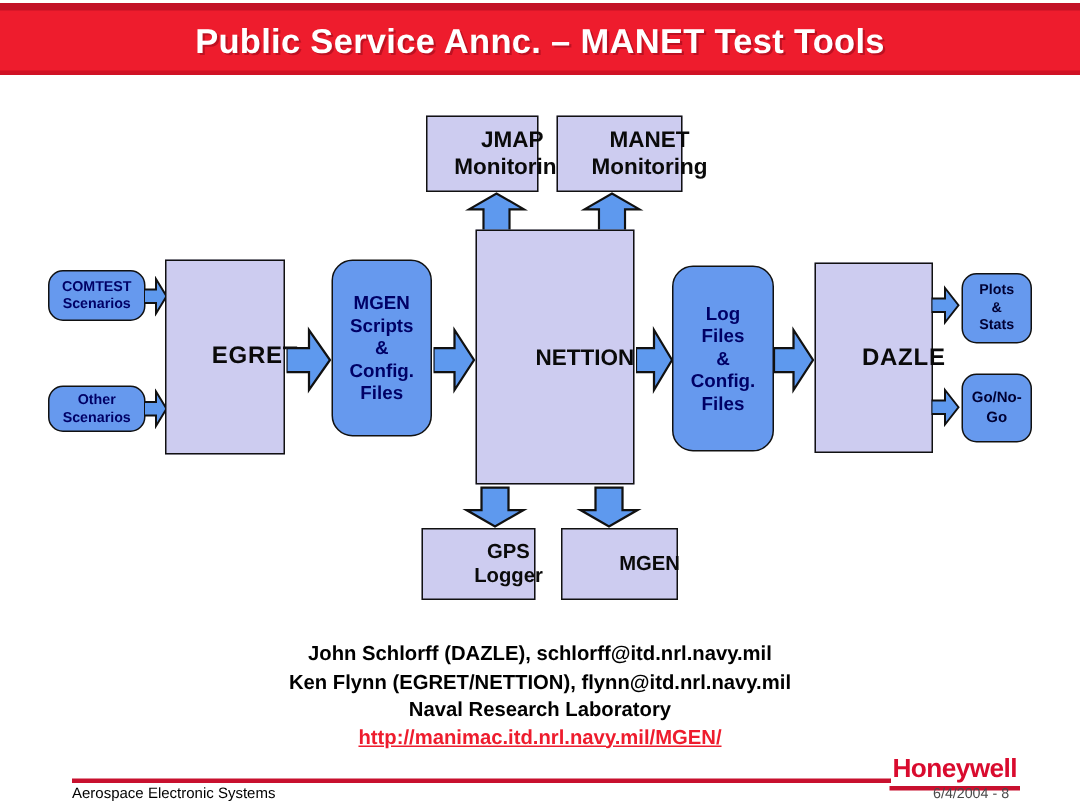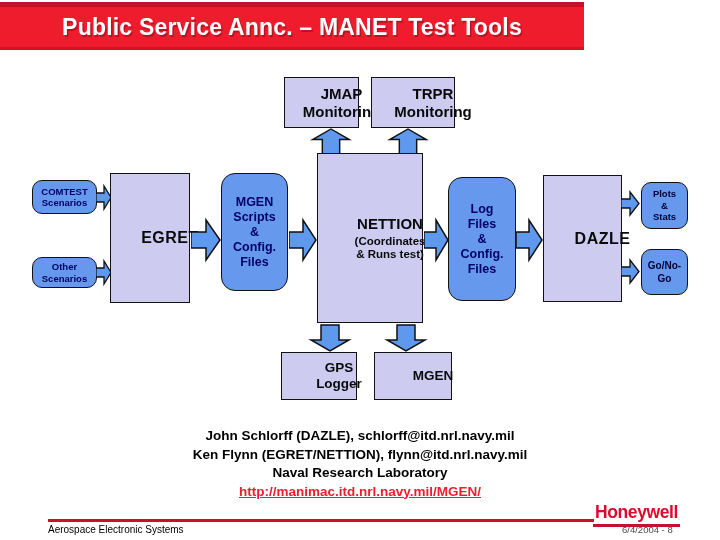--- a/index.html
+++ b/index.html
@@ -2,21 +2,21 @@
 <html><head>
 <meta charset="utf-8">
 <style>
   html,body{margin:0;padding:0;background:#ffffff;}
   #slide{
     position:relative;width:720px;height:540px;background:#ffffff;overflow:hidden;
     font-family:"Liberation Sans", sans-serif;
   }
   
   .titlebar{
-    position:absolute;left:0;top:2px;width:584px;height:48px;
+    position:absolute;left:0;top:2px;width:720px;height:48px;
     background:#ee1c2d;border-top:5px solid #c31227;border-bottom:3px solid #d01225;
     box-sizing:border-box;display:flex;align-items:center;justify-content:center;
   }
   .titlebar .ttl{
     color:#ffffff;font-weight:bold;font-size:23px;letter-spacing:0.2px;
     text-shadow:1.5px 1.5px 0 rgba(150,10,25,0.55);
   }
   
   .lav{
     position:absolute;background:#cdccf0;border:1.3px solid #111111;box-sizing:border-box;
@@ -59,21 +59,21 @@
 
   <div class="titlebar">
     <span class="ttl">Public Service Annc. – MANET Test Tools</span>
   </div>
 
   <div class="lav" style="left:284px;top:77px;width:75px;height:51px;">
     <span class="medname">JMAP</span>
     <span class="subtxt">Monitoring</span>
   </div>
   <div class="lav" style="left:371px;top:77px;width:84px;height:51px;">
-    <span class="medname">TRPR</span>
+    <span class="medname">MANET</span>
     <span class="subtxt">Monitoring</span>
   </div>
 
   <div class="arrow" style="left:309px;top:128px;width:44px;height:27px;">
     <svg viewBox="0 0 44 28">
         <polygon points="13,27 13,12 3,12 22,1 41,12 31,12 31,27" fill="#5e99ee" stroke="#111" stroke-width="1.5"></polygon>
       </svg>
   </div>
   <div class="arrow" style="left:386px;top:128px;width:44px;height:27px;">
     <svg viewBox="0 0 44 28">
@@ -114,22 +114,20 @@
 Files</div>
 
   <div class="arrow" style="left:289px;top:217px;width:28px;height:46px;">
     <svg viewBox="0 0 28 46">
         <polygon points="0,15 14,15 14,3 27,23 14,43 14,31 0,31" fill="#5e99ee" stroke="#111" stroke-width="1.5"></polygon>
       </svg>
   </div>
 
   <div class="lav" style="left:317px;top:153px;width:106px;height:170px;">
     <span class="medname">NETTION</span>
-    <span class="nettion-sub">(Coordinates
-&amp; Runs test)</span>
   </div>
 
   <div class="arrow" style="left:424px;top:217px;width:25px;height:46px;">
     <svg viewBox="0 0 25 46">
         <polygon points="0,15 12,15 12,3 24,23 12,43 12,31 0,31" fill="#5e99ee" stroke="#111" stroke-width="1.5"></polygon>
       </svg>
   </div>
 
   <div class="blu r14" style="left:448px;top:177px;width:68px;height:124px;font-size:12.5px;line-height:15px;">Log
 Files

